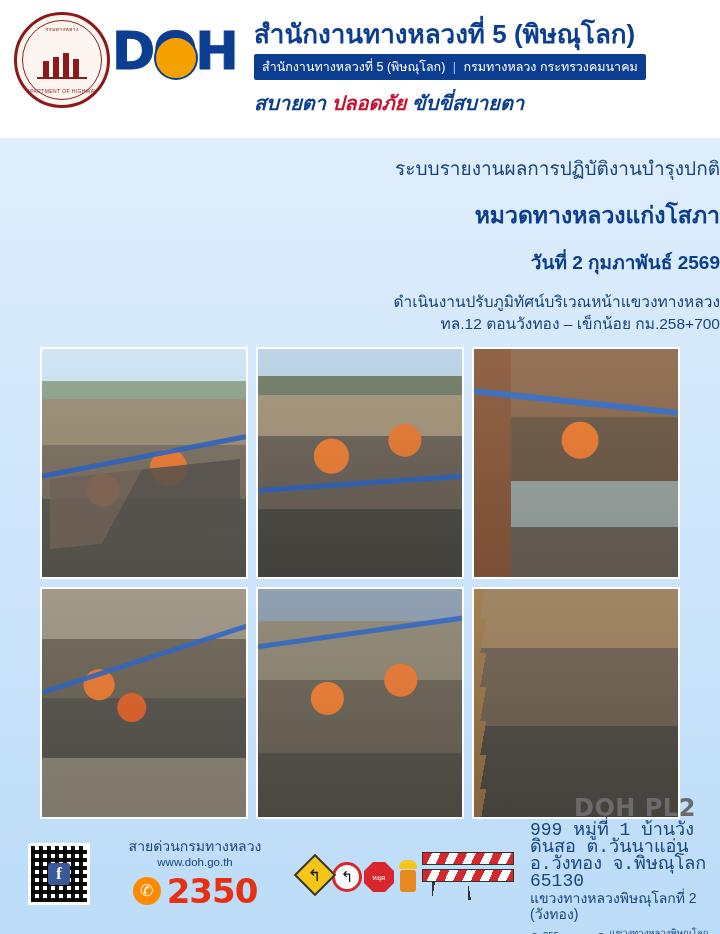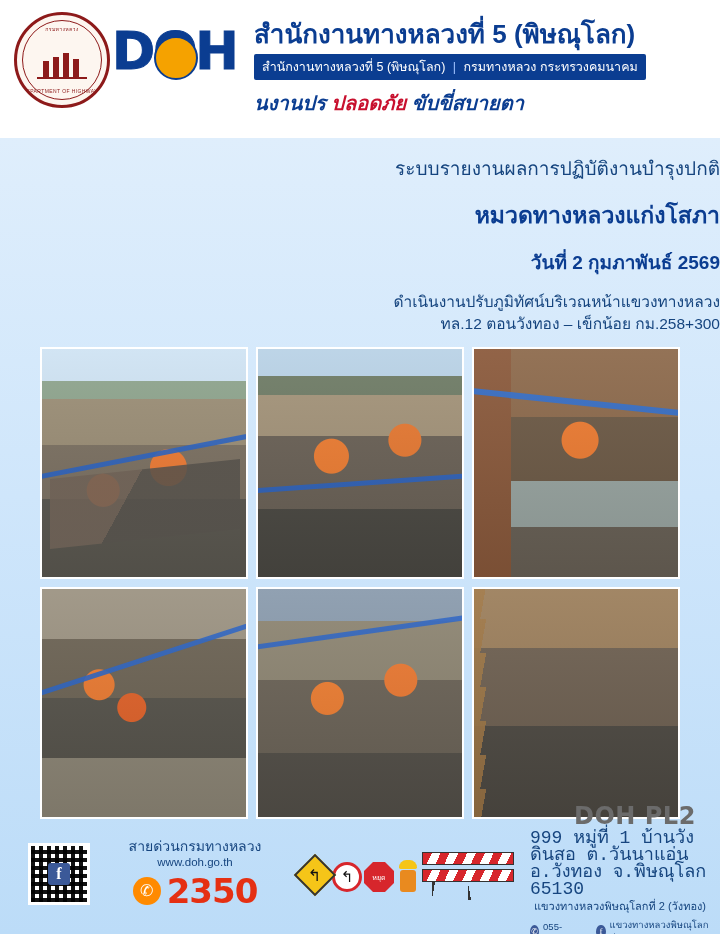--- a/index.html
+++ b/index.html
@@ -330,21 +330,21 @@
       linear-gradient(80deg, #333 0 3px, transparent 3px) 40px 0/40px 18px no-repeat;
   }
   .addr { flex: 1 1 auto; padding-left: 6px; }
   .addr .doh-pl2 {
     font-size: 24px; font-weight: bold; color: #6b6b6b;
     font-family: "DejaVu Sans", sans-serif; letter-spacing: .5px;
     line-height: 28px;
     margin-left: 44px;
   }
   .addr .a1 { font-size: 18px; color: #16457f; line-height: 17px; font-family: Liberation Mono, monospace; }
-  .addr .a2 { font-size: 11px; color: #16457f; line-height: 16px; text-align: center; }
+  .addr .a2 { font-size: 14px; color: #16457f; line-height: 16px; }
   .addr .contacts { display: flex; gap: 12px; align-items: center; margin-top: 3px; }
   .addr .contacts .c {
     display: flex; align-items: center; gap: 4px;
     font-size: 9.5px; color: #16457f;
   }
   .icon-circle {
     width: 13px; height: 13px; border-radius: 50%;
     background: #3b5998; color: #fff; font-size: 9px;
     line-height: 13px; text-align: center; font-family: "Liberation Serif", serif;
   }
@@ -373,35 +373,35 @@
   </div>
 
   <div class="header-text">
     <div class="header-title">สำนักงานทางหลวงที่ 5 (พิษณุโลก)</div>
     <div class="header-sub">
       <span>สำนักงานทางหลวงที่ 5 (พิษณุโลก)</span>
       <span class="sep">|</span>
       <span>กรมทางหลวง กระทรวงคมนาคม</span>
     </div>
     <div class="header-slogan">
-      <span class="s1">นงานปร</span>
+      <span class="s1">สบายตา</span>
       <span class="s2">ปลอดภัย</span>
       <span class="s3">ขับขี่สบายตา</span>
     </div>
   </div>
 </div>
 
 <div class="body-wrap">
 
   <div class="titles">
     <div class="t-line1">ระบบรายงานผลการปฏิบัติงานบำรุงปกติ</div>
     <div class="t-line2">หมวดทางหลวงแก่งโสภา</div>
     <div class="t-line3">วันที่ 2 กุมภาพันธ์ 2569</div>
     <div class="t-line4">ดำเนินงานปรับภูมิทัศน์บริเวณหน้าแขวงทางหลวง</div>
-    <div class="t-line5">ทล.12 ตอนวังทอง – เข็กน้อย กม.258+300</div>
+    <div class="t-line5">ทล.12 ตอนวังทอง – เข็กน้อย กม.258+700</div>
   </div>
 
   <div class="grid">
 
     <div class="photo ph1">
       <div class="hose"></div>
       <div class="tint"></div>
     </div>
 
     <div class="photo ph2">

